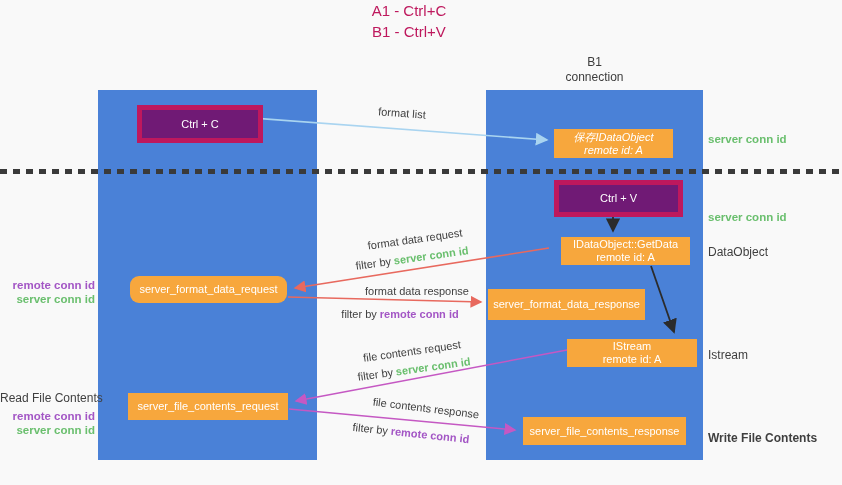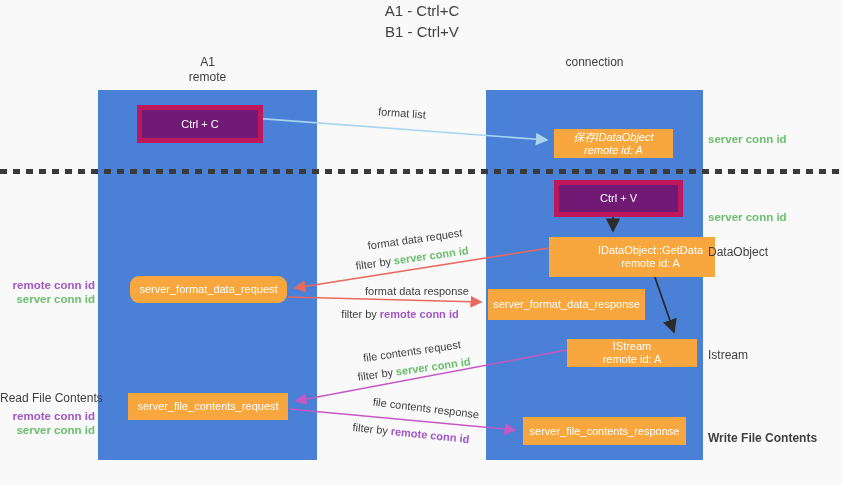--- a/index.html
+++ b/index.html
@@ -1,20 +1,20 @@
 <!DOCTYPE html>
 <html><head>
 <meta charset="utf-8">
 <style>
   html,body{margin:0;padding:0;}
   body{font-family:"Liberation Sans", sans-serif; background:#f9f9f9;}
   .canvas{position:relative; width:842px; height:485px; background:#f9f9f9; overflow:hidden;}
 
-  .title{position:absolute; left:13px; top:8; width:818px; text-align:center;
-         font-size:15px; line-height:21px; color:#404040;}
+  .title{position:absolute; left:0; top:8; width:818px; text-align:center;
+         font-size:15px; line-height:21px; color:#be185d;}
 
   .lane-header{position:absolute; top:55px; text-align:center; font-size:12px;
                line-height:15px; color:#3d3d3d;}
   .lh-a{left:98px; width:219px;}
   .lh-b{left:486px; width:217px;}
 
   .lane{position:absolute; top:90px; height:370px; background:#4a81d7; z-index:1;}
   .lane-a{left:98px; width:219px;}
   .lane-b{left:486px; width:217px;}
 
@@ -25,21 +25,21 @@
 
   .node{position:absolute; z-index:3; display:flex; flex-direction:column;
         align-items:center; justify-content:center; color:#fff; font-size:11px;
         line-height:13px; text-align:center; white-space:nowrap;}
   .green{background:#701a75; border:5px solid #be185d;}
   .orange{background:#f7a73d;}
 
   .n-ctrlc{left:137px; top:105px; width:116px; height:28px;}
   .n-saveobj{left:554px; top:129px; width:119px; height:29px;font-style:italic;}
   .n-ctrlv{left:554px; top:180px; width:119px; height:27px;}
-  .n-getdata{left:549px; top:237px; width:129px; height:40px;padding-left:37px;}
+  .n-getdata{left:561px; top:237px; width:129px; height:28px;}
   .n-sfdreq{left:130px; top:276px; width:157px; height:27px;border-radius:9px;}
   .n-sfdres{left:488px; top:289px; width:157px; height:31px;}
   .n-istream{left:567px; top:339px; width:130px; height:28px;}
   .n-sfcreq{left:128px; top:393px; width:160px; height:27px;}
   .n-sfcres{left:523px; top:417px; width:163px; height:28px;}
 
   .side{position:absolute; z-index:4; font-size:12px; color:#3f3f3f; white-space:nowrap;}
   .bold-green{color:#6abf6e; font-weight:bold; font-size:11.5px;}
   .bold-purple{color:#a356c5; font-weight:bold; font-size:11.5px;}
   .rlab{left:708px;}
@@ -65,25 +65,22 @@
 </head>
 <body>
 
 <div class="canvas">
 
   <div class="title">
     <div>A1 - Ctrl+C</div>
     <div>B1 - Ctrl+V</div>
   </div>
 
-  <div class="lane-header lh-a">
-    <div>A1</div>
-    <div>remote</div>
-  </div>
   <div class="lane-header lh-b">
+    <div>B1</div>
     <div>connection</div>
   </div>
 
   <div class="lane lane-a"></div>
   <div class="lane lane-b"></div>
 
   <div class="divider"></div>
 
   <svg class="arrows" width="842" height="485">
     <defs>

